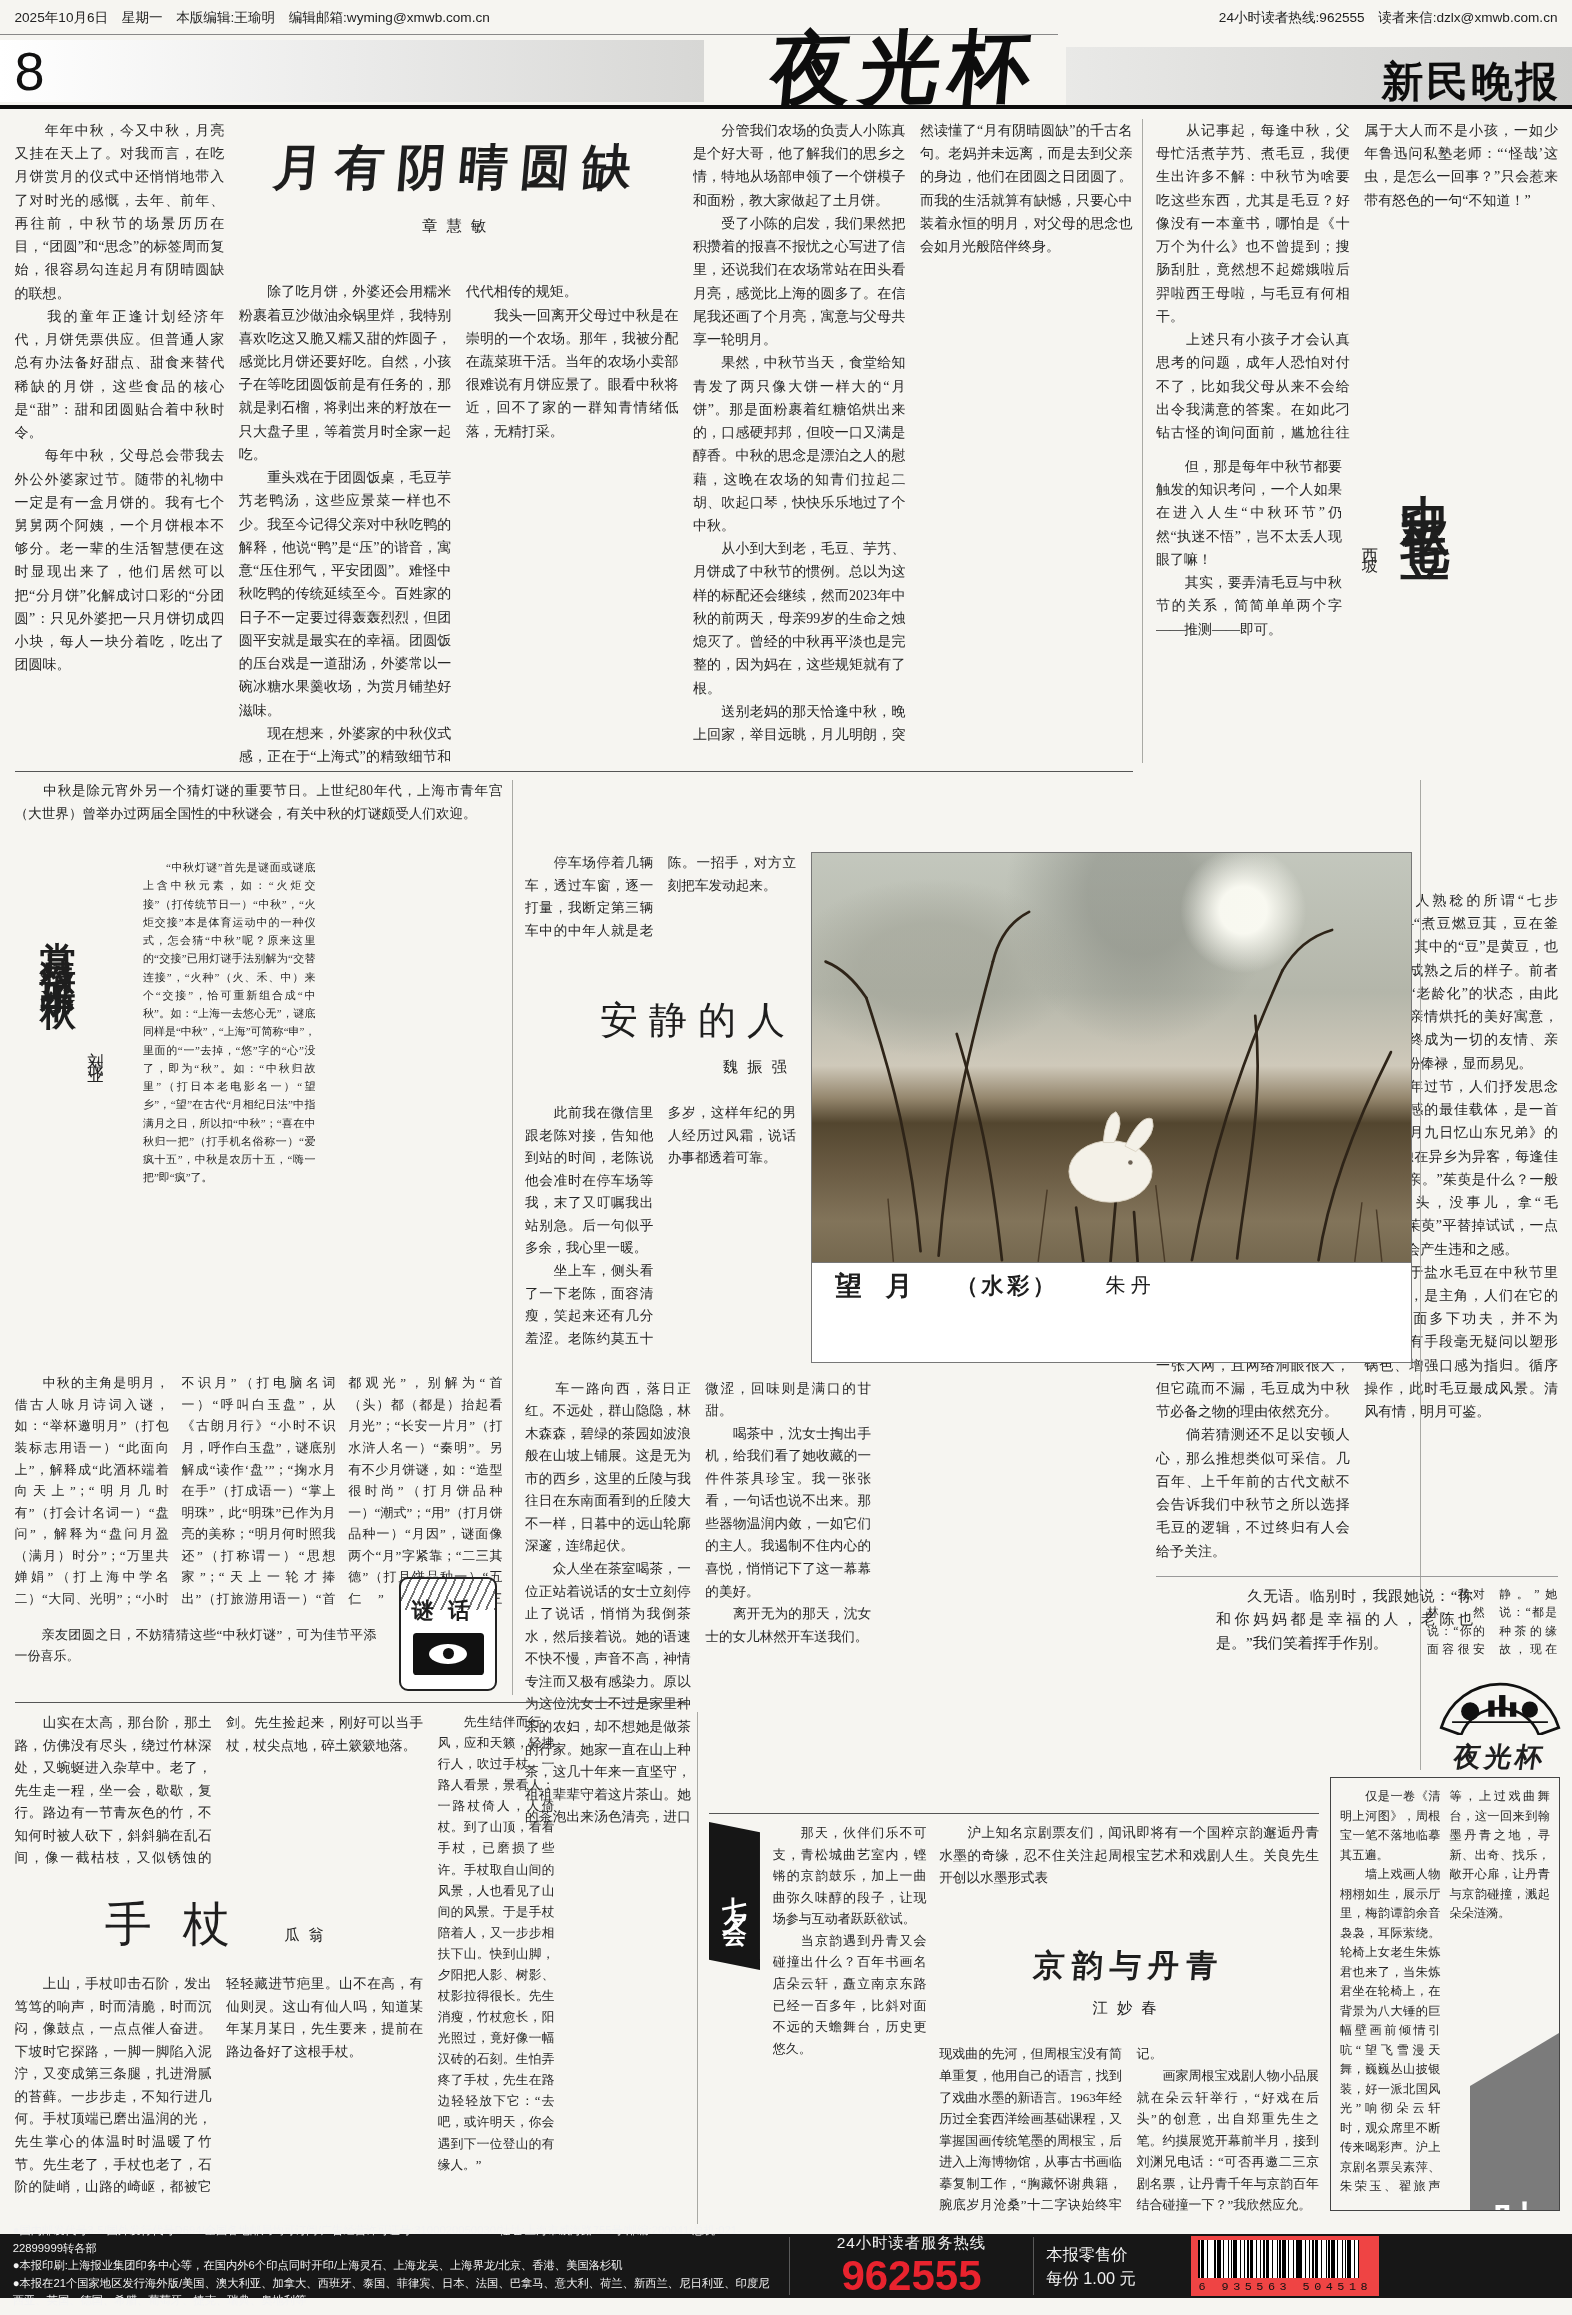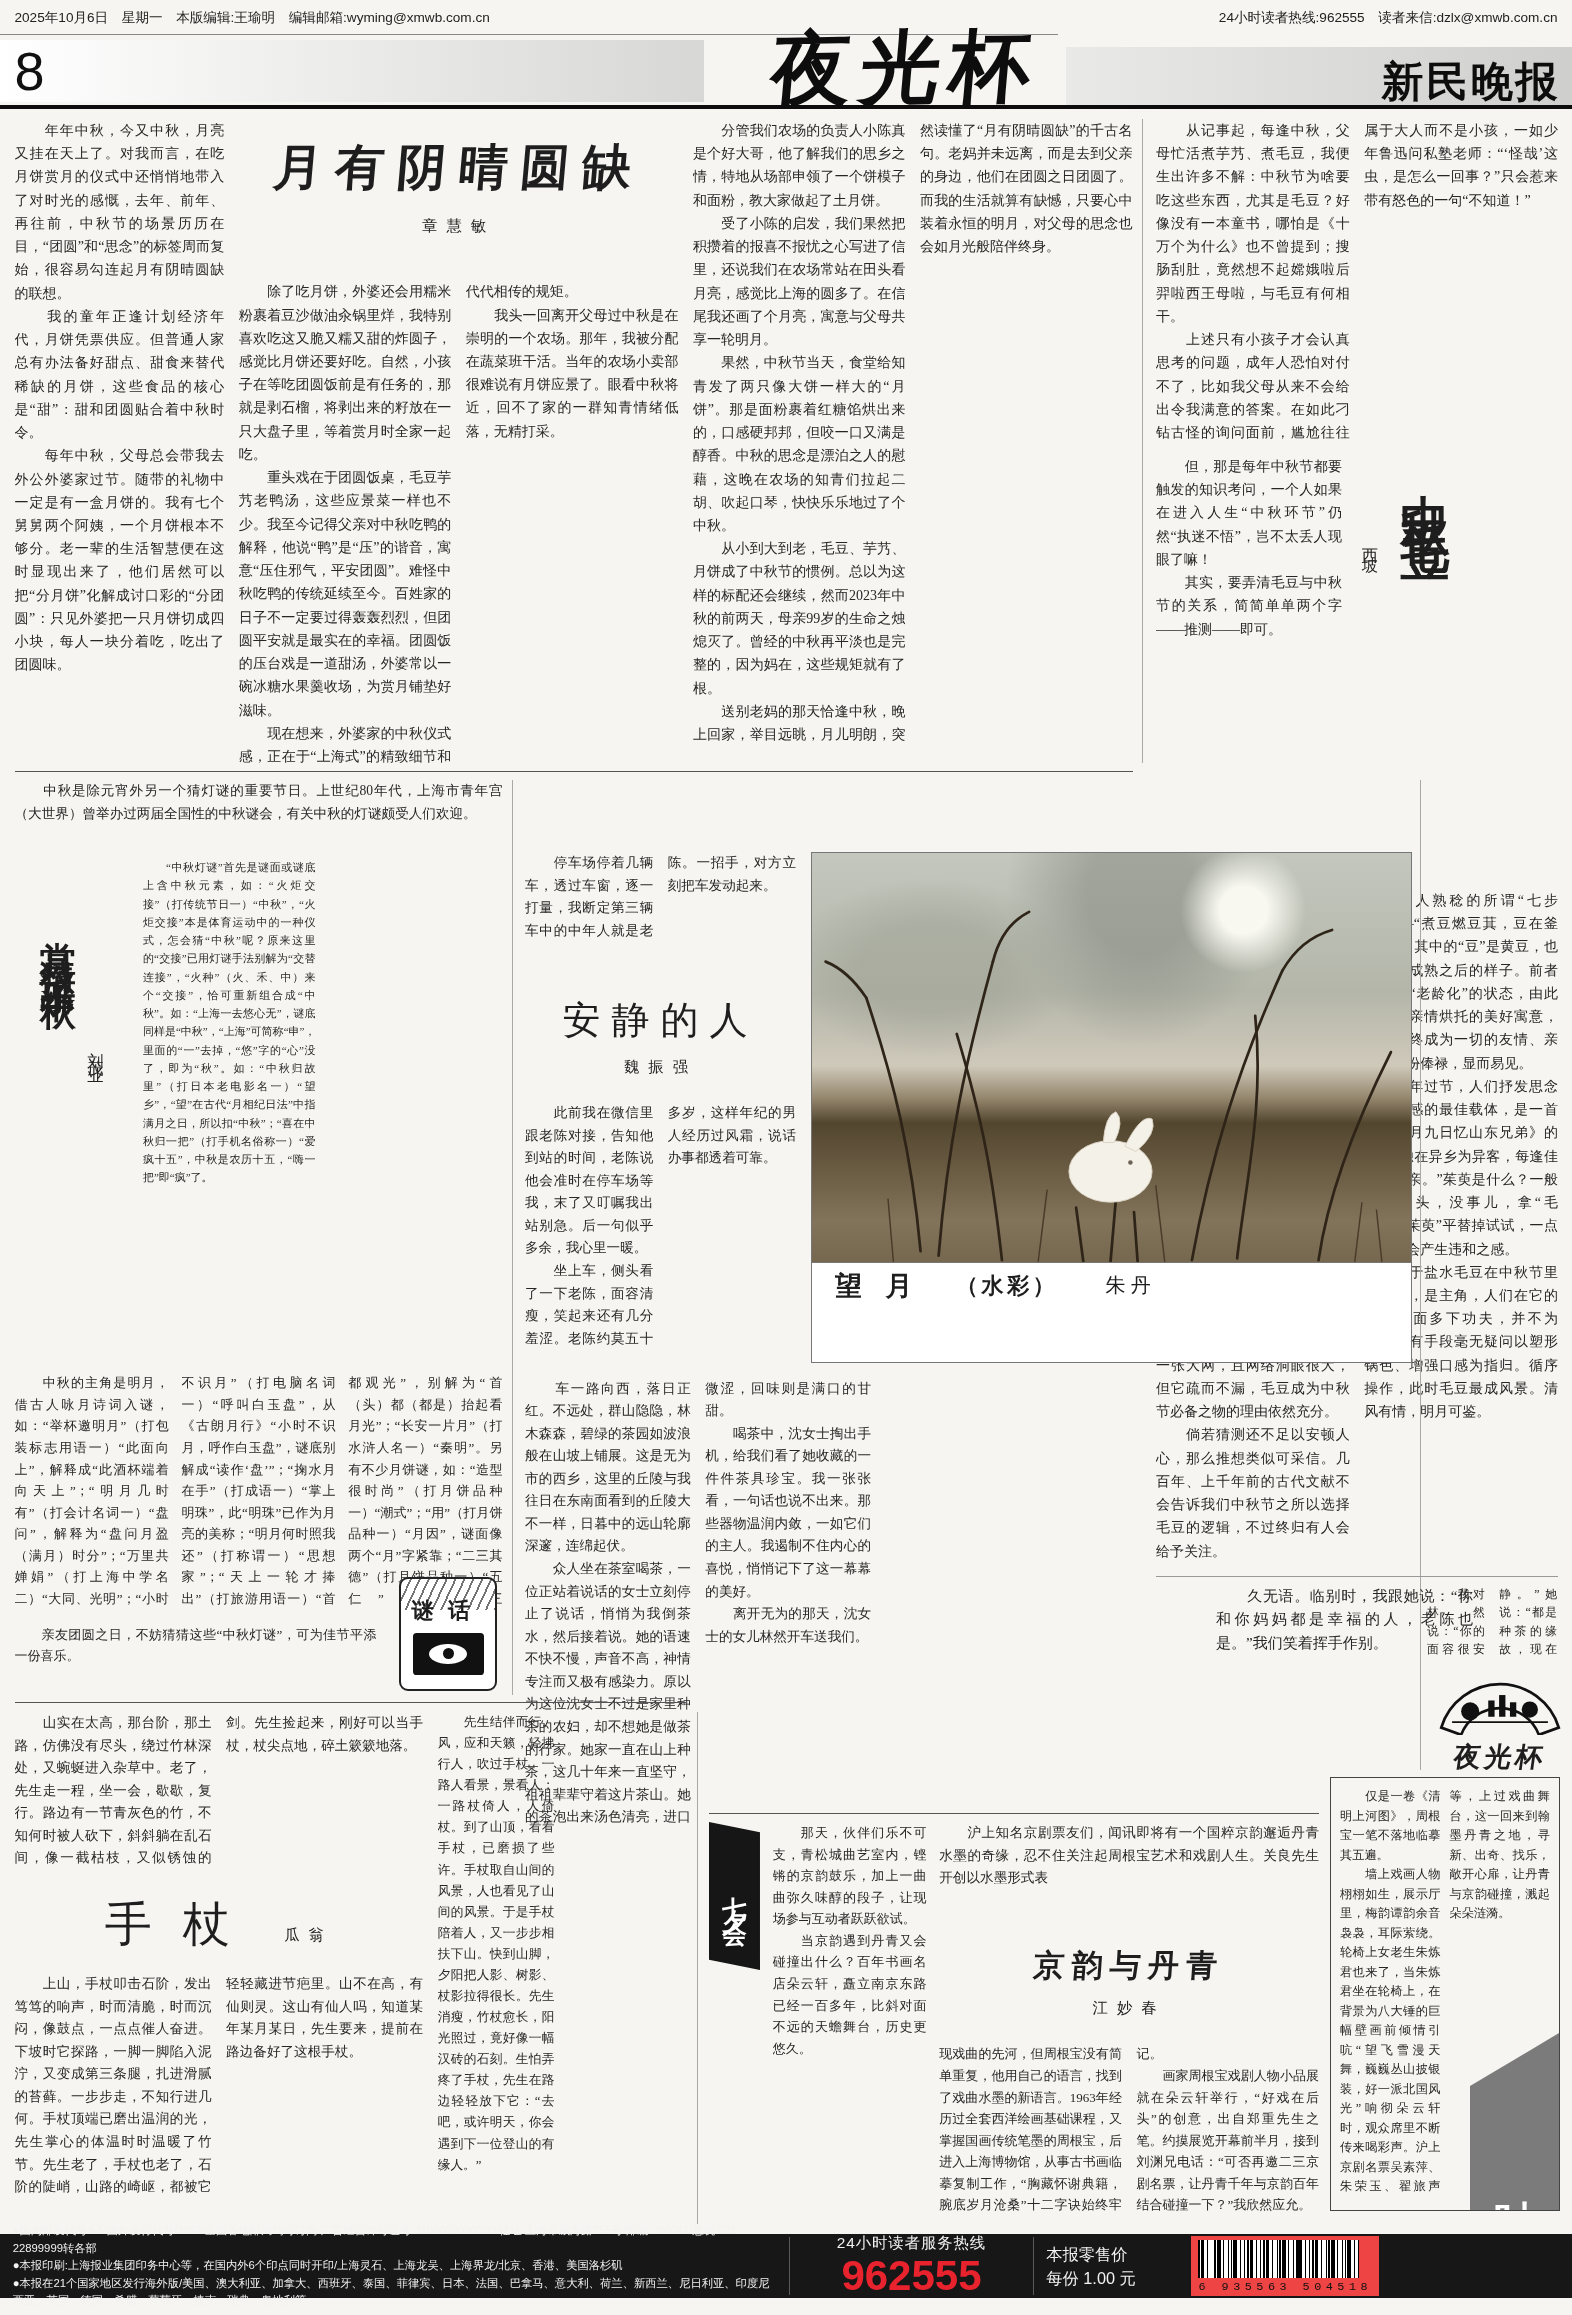--- a/index.html
+++ b/index.html
@@ -145,21 +145,21 @@
         </div>
     </div>
   </div>
 
   <div class="vline" style="left:512px;top:780px;height:915px;"></div>
   <div class="vline" style="left:1420px;top:780px;height:990px;"></div>
   <div class="abs" style="left:525px;top:812px;width:887px;margin-top:40px;">
     <div style="display:flex;gap:14.5px;">
       <div style="width:271px;">
         <div class="flow cols2" style="height:134px;font-size:13.6px;">　　停车场停着几辆车，透过车窗，逐一打量，我断定第三辆车中的中年人就是老陈。一招手，对方立刻把车发动起来。</div>
-        <div style="text-align:center;height:107px;">
+        <div style="text-align:right;height:107px;">
           <div class="t-anjing" style="margin-top:9px;">安静的人</div>
           <div class="t-author" style="margin-top:11px;">魏振强</div>
         </div>
         <div class="flow cols2" style="height:261px;font-size:13.6px;">　　此前我在微信里跟老陈对接，告知他到站的时间，老陈说他会准时在停车场等我，末了又叮嘱我出站别急。后一句似乎多余，我心里一暖。
 　　坐上车，侧头看了一下老陈，面容清瘦，笑起来还有几分羞涩。老陈约莫五十多岁，这样年纪的男人经历过风霜，说话办事都透着可靠。</div>
       </div>
       <div class="paintbox" style="width:599px;">
         <div class="paint">
           <svg width="597" height="409" viewBox="0 0 660 452">
             <g stroke="#2e2418" stroke-width="3" fill="none" stroke-linecap="round">

